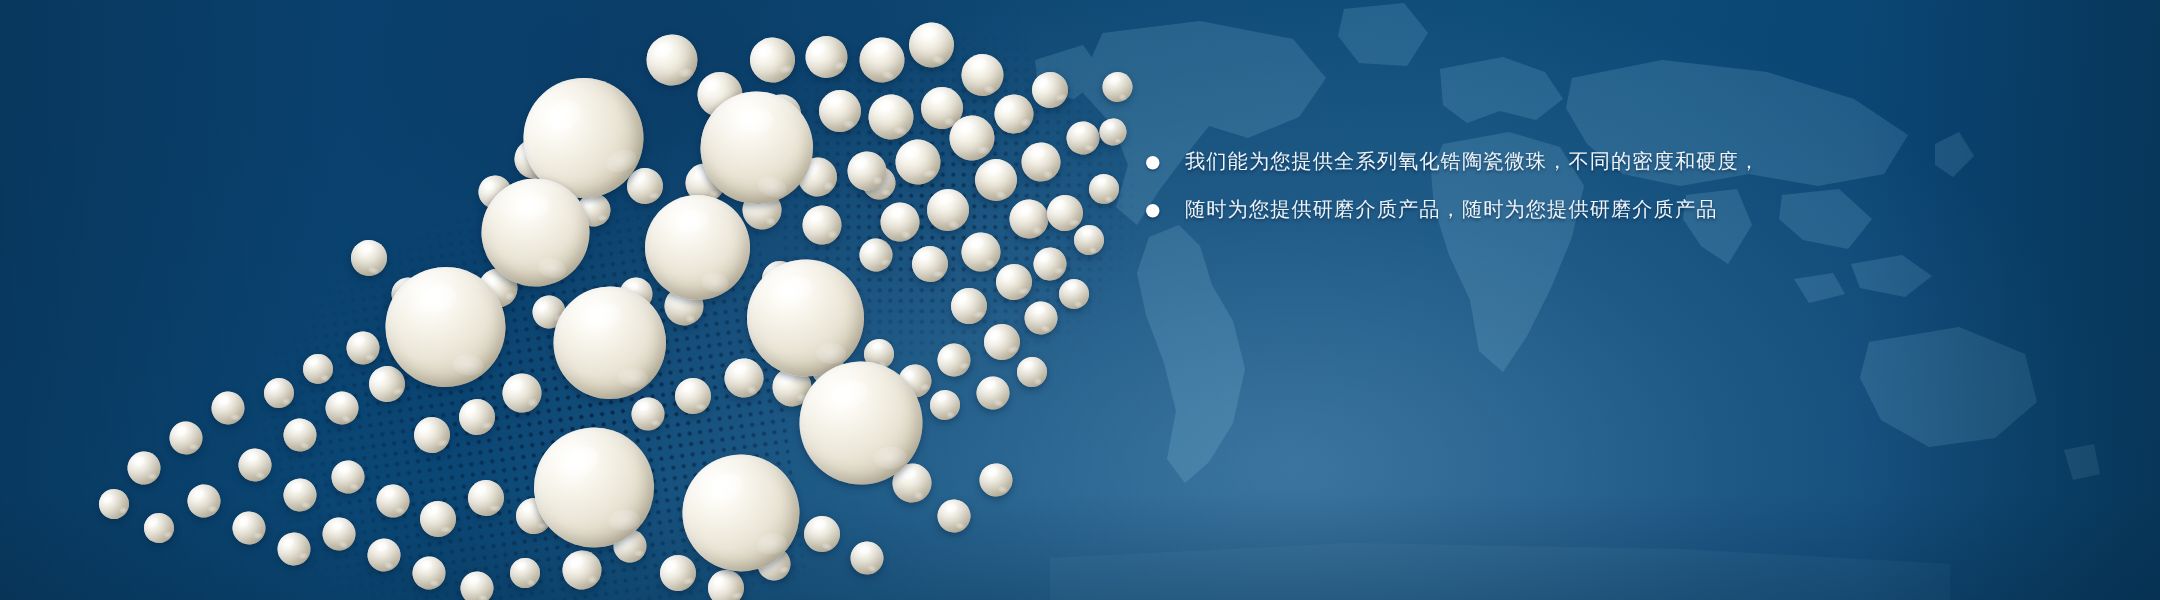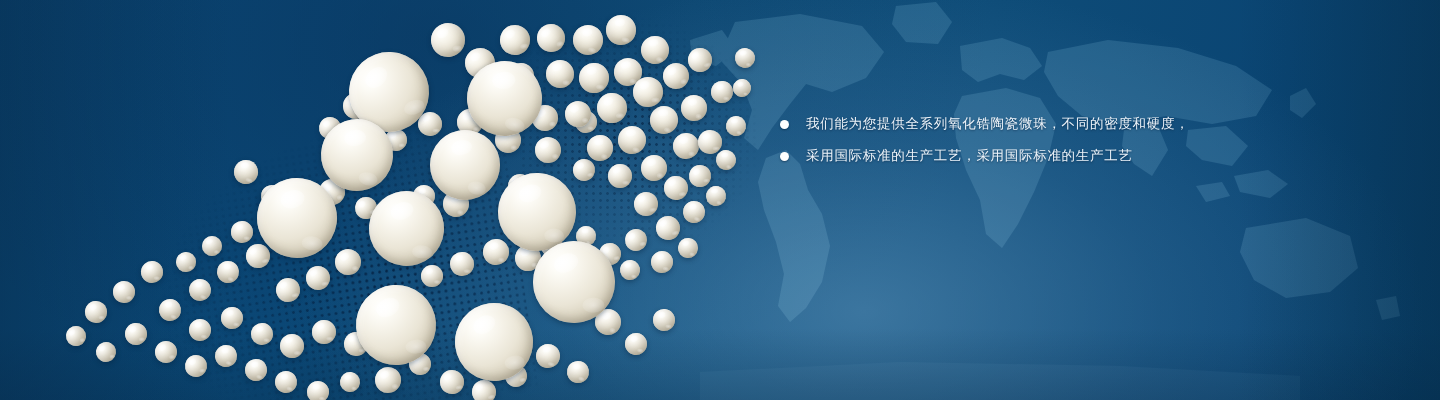--- a/index.html
+++ b/index.html
@@ -111,21 +111,21 @@
     font-size:33px;
     line-height:1.15;
     font-weight:700;
     color:#ffffff;
     letter-spacing:2.2px;
     text-shadow:0 1px 3px rgba(3,28,54,0.55), 0 0 1px rgba(255,255,255,0.3);
     white-space:nowrap;
   }
   .bullets{
     list-style:none;
-    margin:16px; padding:0;
+    margin:0; padding:0;
   }
   .bullet{
     position:relative;
     padding-left:28px;
     margin-bottom:9px;
     font-size:13.5px;
     line-height:1.72;
     color:#eef4fa;
     letter-spacing:.7px;
     text-shadow:0 1px 2px rgba(3,28,54,0.55);
@@ -304,18 +304,18 @@
   <div class="bg-vignette"></div>
 
   <div class="content">
     <ul class="bullets" id="bullet-list">
         <li class="bullet">
           <span class="bullet-dot"></span>
           <span class="bullet-line">我们能为您提供全系列氧化锆陶瓷微珠，不同的密度和硬度，</span>
         </li>
         <li class="bullet">
           <span class="bullet-dot"></span>
-          <span class="bullet-line">采用国际标准的生产工艺，采用国际标准的生产工艺</span>
+          <span class="bullet-line">随时为您提供研磨介质产品，随时为您提供研磨介质产品</span>
         </li>
       </ul>
   </div>
 
 </div>
 
 </body></html>

